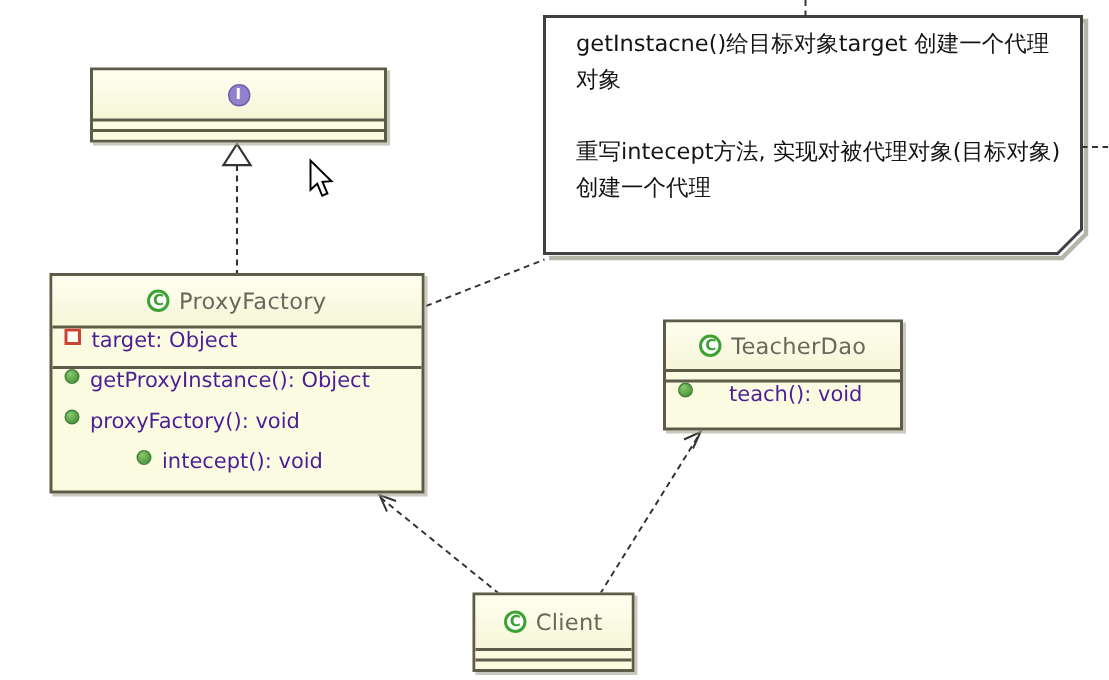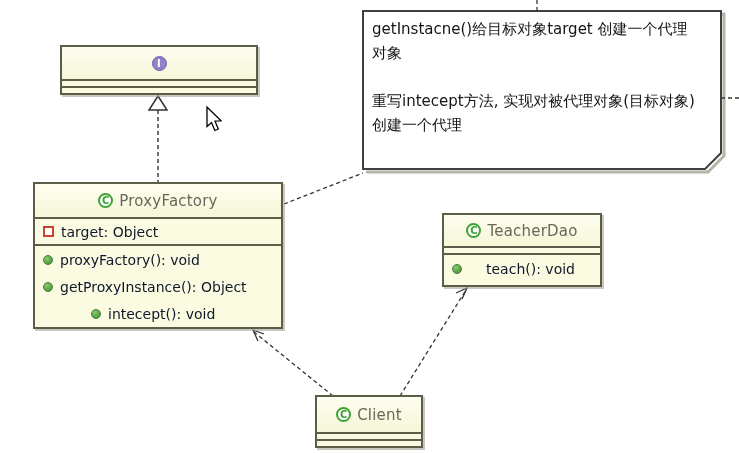--- a/index.html
+++ b/index.html
@@ -15,22 +15,22 @@
     box-shadow:2px 2px 0 rgba(165,165,150,.6);
   }
   .uml-title {
     display:flex; align-items:center; justify-content:center; gap:6px;
     font-size:15px; color:#68685a; letter-spacing:.2px;
     background:linear-gradient(#fefef0,#f6f6d8);
   }
   .sep { border-top:2px solid #5c5c49; }
   .empty-row { height:5px; border-top:2px solid #5c5c49; background:#fbfbe2; }
   .member {
-    display:flex; align-items:center; gap:7px; padding-left:8px;
-    font-size:14px; color:#0f172a; white-space:nowrap;
+    display:flex; gap:7px; padding-left:8px;
+    font-size:14px; color:#4c1d95; white-space:nowrap;
   }
   .icon-circle {
     width:15px; height:15px; border-radius:50%; flex:0 0 auto;
     display:flex; align-items:center; justify-content:center;
     font-size:10px; font-weight:bold; box-sizing:border-box;
   }
   .iface-icon { background:#9381cc; border:1px solid #6f61b0; color:#ffffff; }
   .class-icon { background:#ffffff; border:2px solid #3da233; color:#3da233; }
   .field-icon {
     width:7px; height:7px; flex:0 0 auto; box-sizing:content-box;
@@ -38,21 +38,21 @@
   }
   .method-icon {
     width:10px; height:10px; border-radius:50%; flex:0 0 auto; box-sizing:border-box;
     background:radial-gradient(circle at 35% 30%, #8cc870, #4e9a3e 75%);
     border:1px solid #44803a;
   }
   #note-text {
     position:absolute; left:372px; top:17px; width:342px; z-index:2;
     font-size:15px; line-height:24px; color:#141414;
   }
-  #note-text .note-line { min-height:24px; white-space:nowrap; }
+  #note-text .note-line { min-height:24px; white-space:nowrap;margin-left:12px; }
   #cursor-svg { position:absolute; left:0; top:0; z-index:5; pointer-events:none; }
 </style>
 </head>
 <body>
 
 <div id="canvas">
 
   <svg class="layer" width="739" height="453">
 
     <path d="M366,14 H724 V156 L708,172 H366" fill="none" stroke="#b5b5a8" stroke-width="3"></path>
@@ -89,25 +89,25 @@
       <span>ProxyFactory</span>
     </div>
     <div class="sep"></div>
     <div class="member" style="height:25px;">
       <span class="field-icon"></span>
       <span>target: Object</span>
     </div>
     <div class="sep"></div>
     <div class="member" style="height:27px;">
       <span class="method-icon"></span>
-      <span>proxyFactory(): void</span>
+      <span>getProxyInstance(): Object</span>
     </div>
     <div class="member" style="height:27px;">
       <span class="method-icon"></span>
-      <span>getProxyInstance(): Object</span>
+      <span>proxyFactory(): void</span>
     </div>
     <div class="member" style="height:27px;margin-left:48px;">
       <span class="method-icon"></span>
       <span>intecept(): void</span>
     </div>
   </div>
 
   <div class="uml-box" style="left:442px; top:213px; width:160px; height:74px;">
     <div class="uml-title" style="height:31px;">
       <span class="icon-circle class-icon">C</span>

